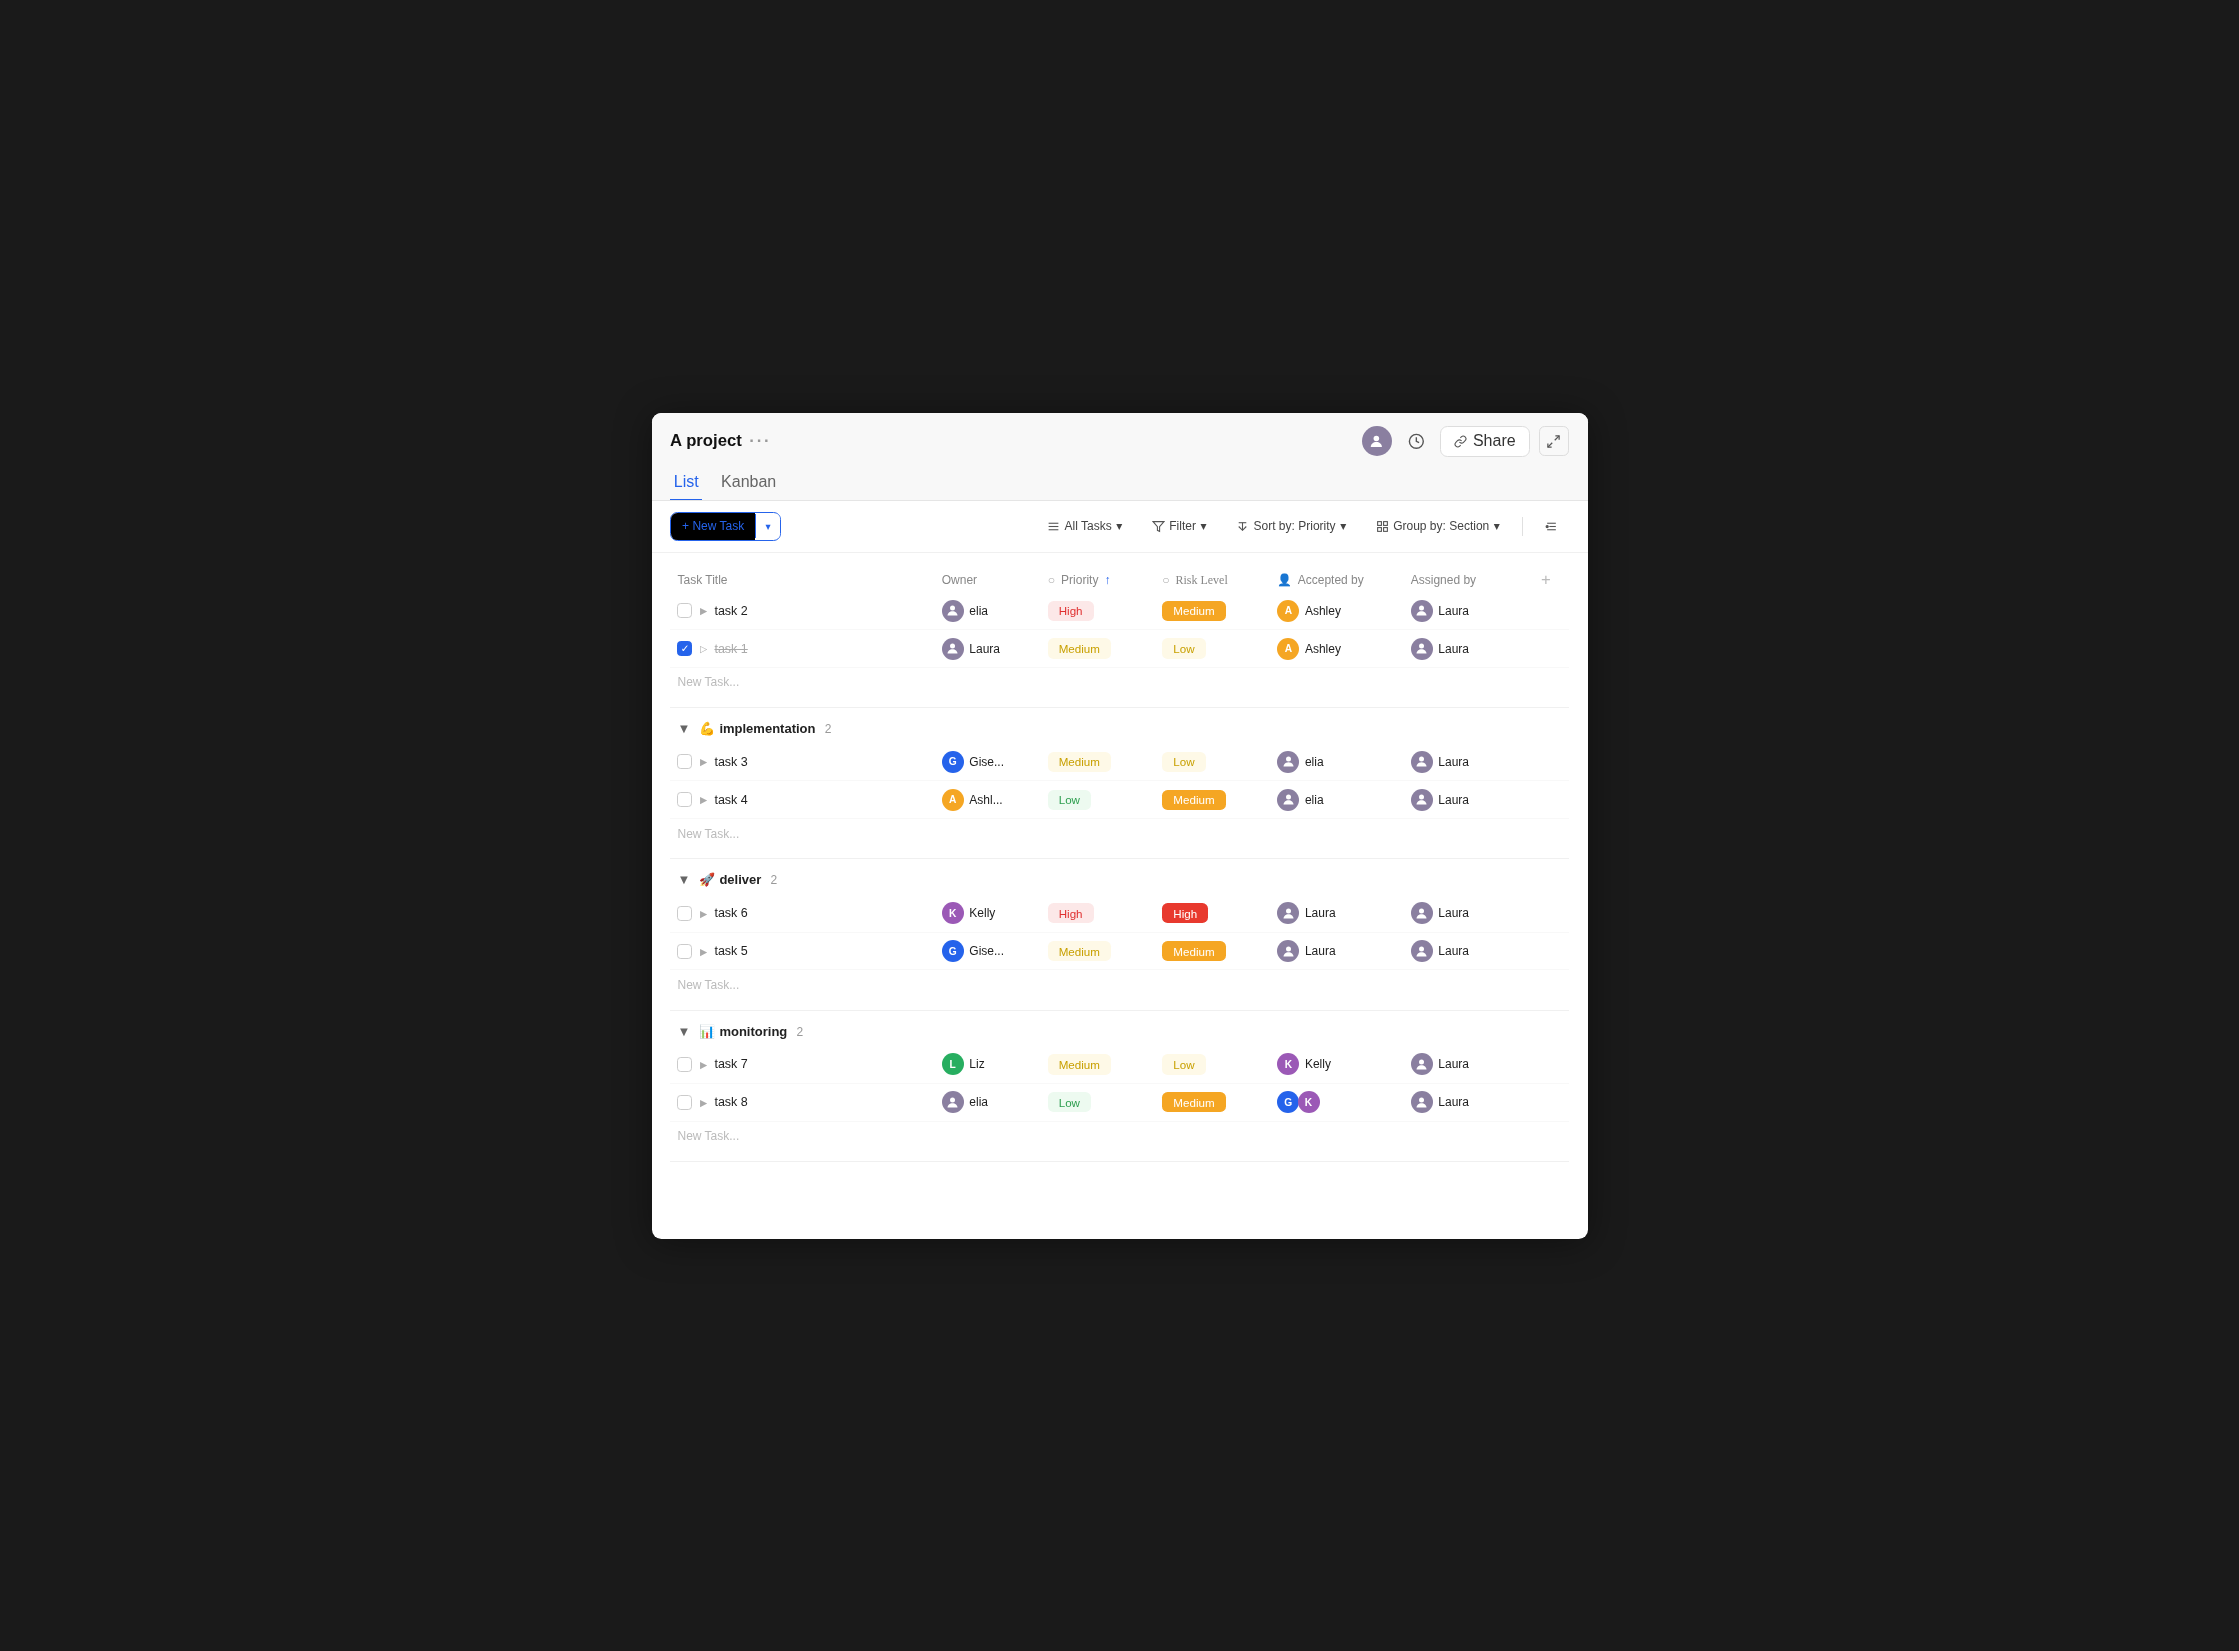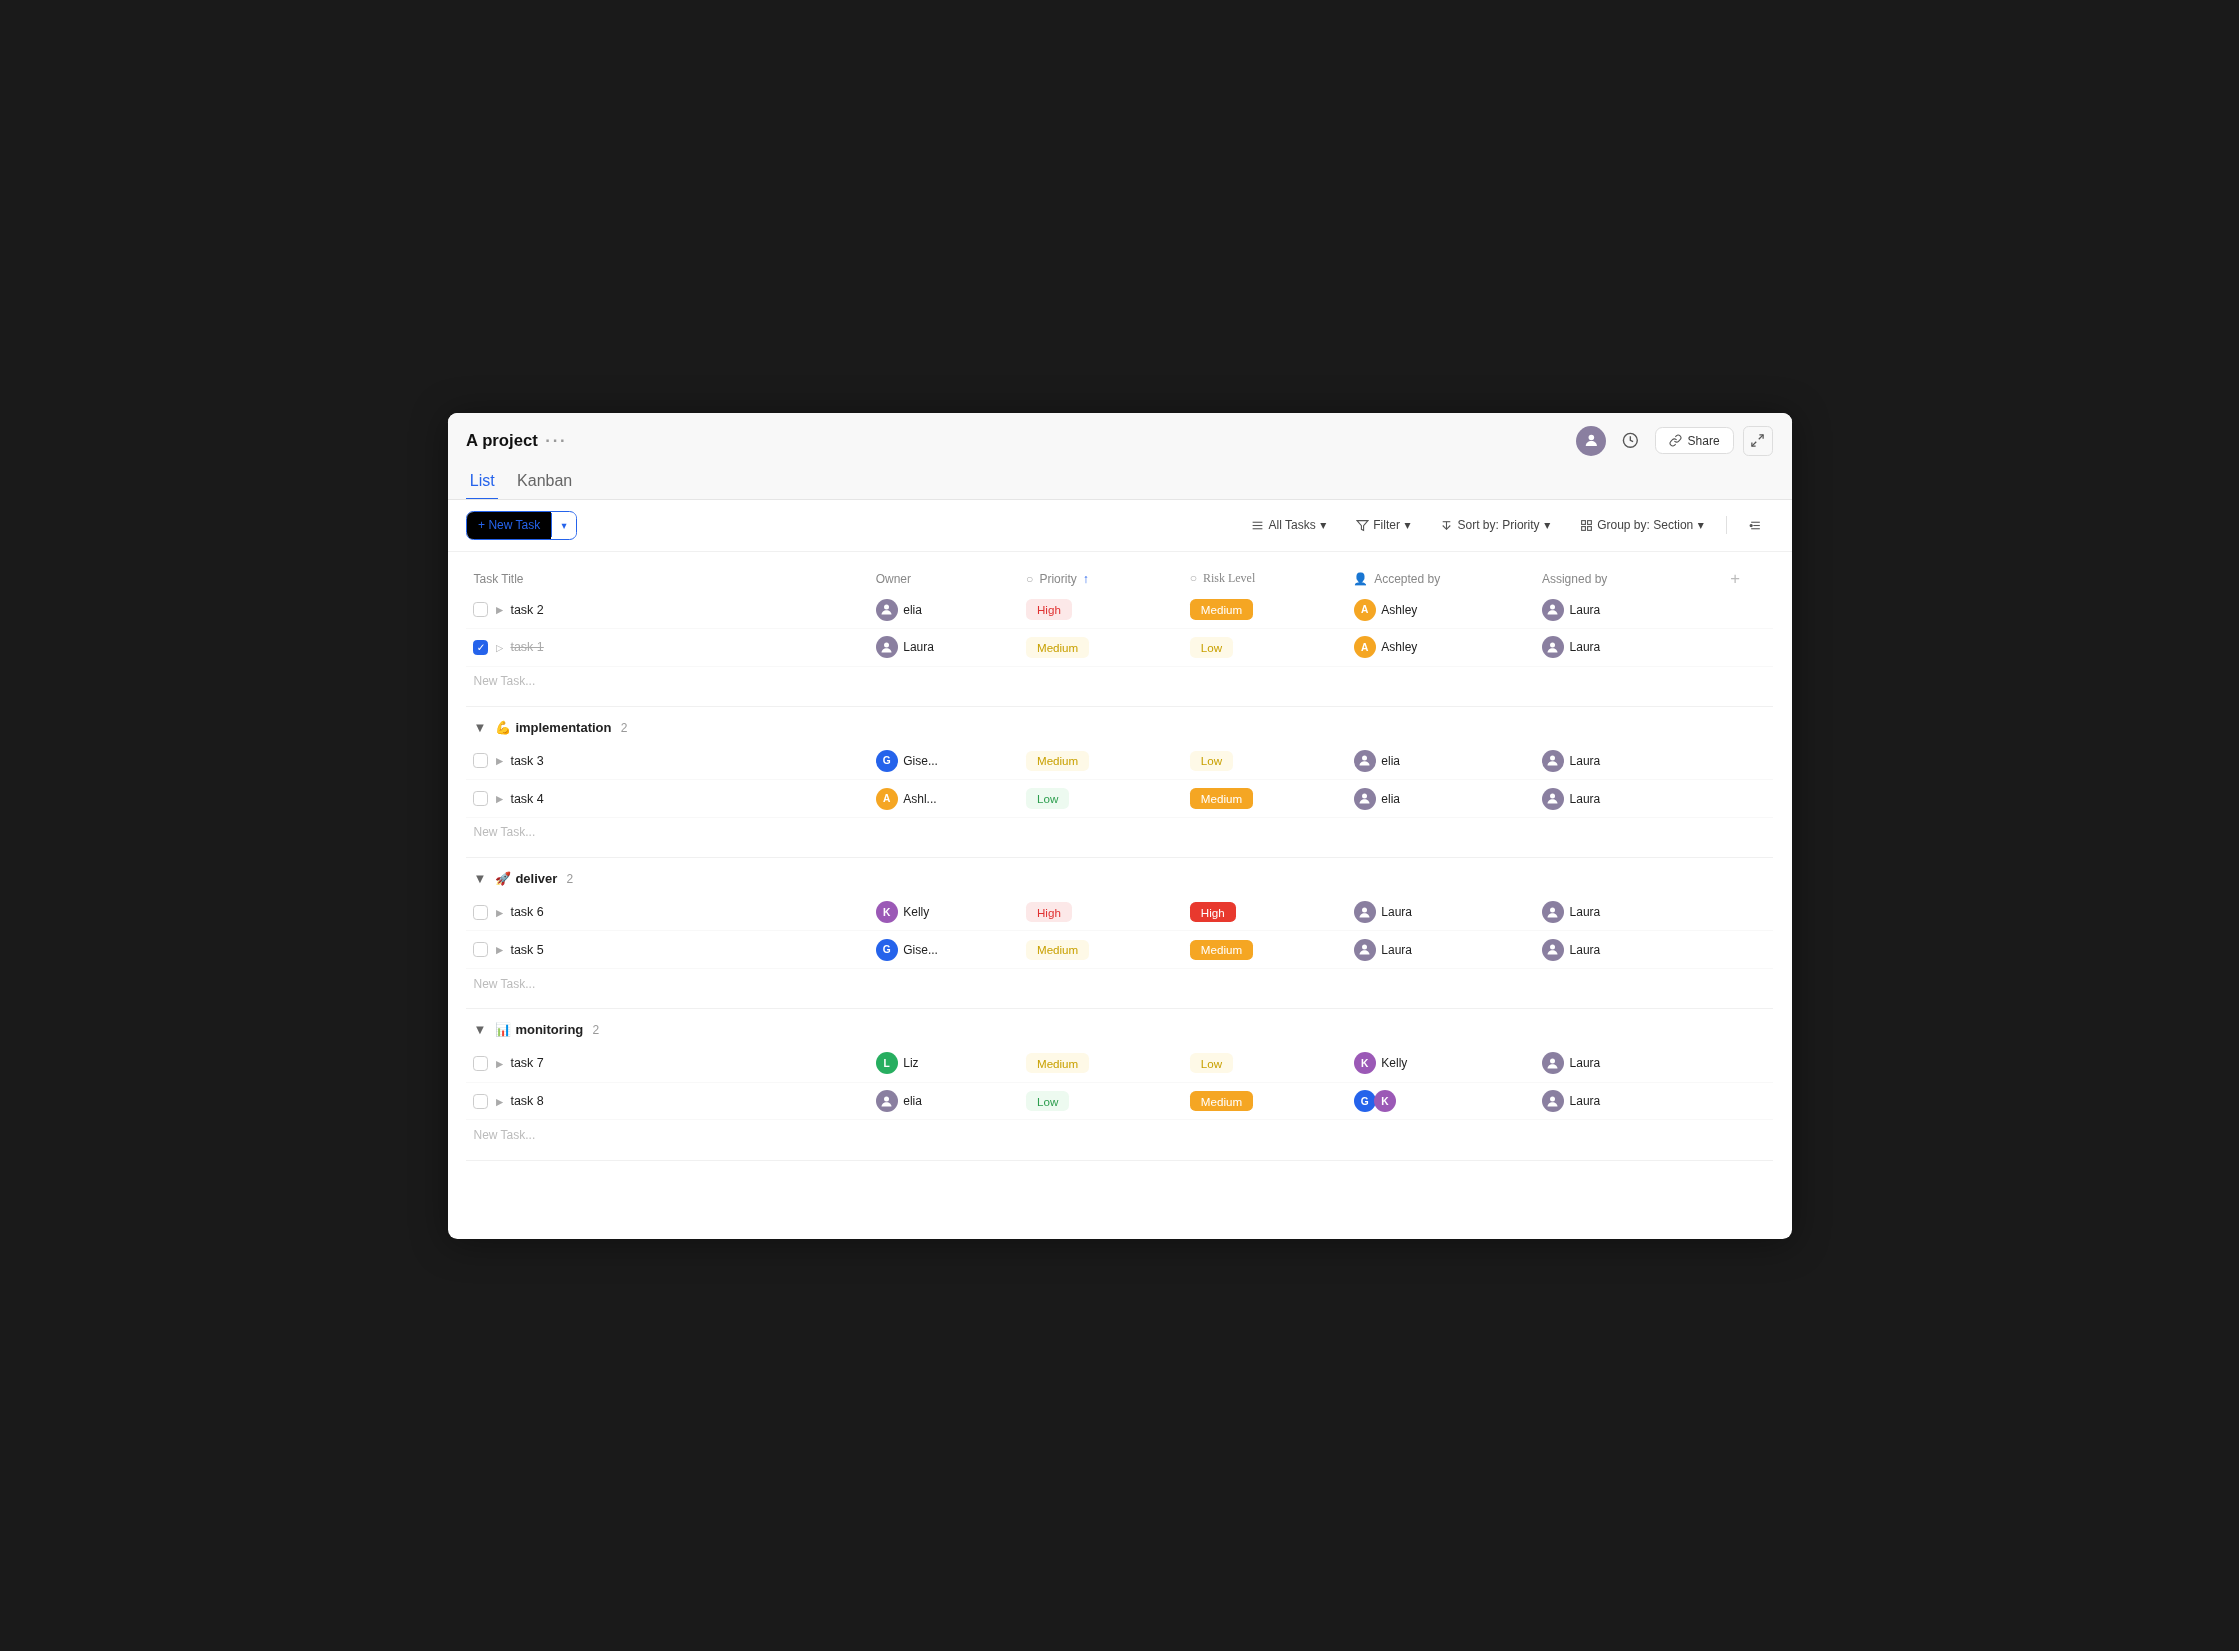--- a/index.html
+++ b/index.html
@@ -1,25 +1,25 @@
 <!DOCTYPE html>
 <html style="font-size:15px"><head>
   <meta charset="utf-8">
   <style>
     * { box-sizing: border-box; margin: 0; padding: 0; }
     body { font-family: -apple-system, BlinkMacSystemFont, 'Segoe UI', Helvetica, Arial, sans-serif; background: #1a1a1a; display: flex; justify-content: center; align-items: center; min-height: 100vh; }
-    .window { background: #fff; border-radius: 9.3px; width: 1344px; min-height: 826px; overflow: hidden; box-shadow: 0 3.7px 37px rgba(0,0,0,0.4); }
+    .window { background: #fff; border-radius: 9.3px; width: 936px; min-height: 826px; overflow: hidden; box-shadow: 0 3.7px 37px rgba(0,0,0,0.4); }
     .titlebar { background: #f8f8f8; padding: 13px 18.6px 0; border-bottom: 0.9px solid #e5e5e5; }
     .titlebar-top { display: flex; align-items: center; justify-content: space-between; margin-bottom: 9.3px; }
     .project-title { display: flex; align-items: center; gap: 7.4px; font-size: 16.7px; font-weight: 600; color: #111; }
     .project-menu { color: #999; font-size: 16.7px; cursor: pointer; letter-spacing: 1.9px; }
     .titlebar-actions { display: flex; align-items: center; gap: 9.3px; }
     .avatar-placeholder { width: 30px; height: 30px; border-radius: 50%; background: #8a7fa0; display: flex; align-items: center; justify-content: center; color: white; font-size: 12px; cursor: pointer; }
     .icon-btn { width: 30px; height: 30px; display: flex; align-items: center; justify-content: center; cursor: pointer; color: #555; font-size: 16.7px; border-radius: 5.6px; }
-    .share-btn { display: flex; align-items: center; gap: 5.6px; border: 0.9px solid #ddd; border-radius: 7.4px; padding: 5.6px 13px; font-size: 12px; font-weight: 500; cursor: pointer; color: #333; background: #fff; }
+    .share-btn { display: flex; align-items: center; gap: 5.6px; border: 0.9px solid #ddd; border-radius: 7.4px; padding: 5.6px 13px; font-size: 16px; font-weight: 500; cursor: pointer; color: #333; background: #fff; }
     .expand-btn { width: 30px; height: 30px; display: flex; align-items: center; justify-content: center; cursor: pointer; color: #555; border-radius: 5.6px; border: 0.9px solid #ddd; }
     .tabs { display: flex; gap: 0; }
     .tab { padding: 7.4px 3.7px; font-size: 16px; cursor: pointer; color: #666; border-bottom: 1.9px solid transparent; margin-right: 15px; }
     .tab.active { color: #2563eb; border-bottom: 1.9px solid #2563eb; font-weight: 500; }
     .toolbar { padding: 11px 18.6px; display: flex; align-items: center; justify-content: space-between; border-bottom: 0.9px solid #f0f0f0; }
     .toolbar-left { display: flex; align-items: center; gap: 7.4px; }
     .new-task-btn { display: flex; align-items: center; border: 1.4px solid #2563eb; border-radius: 7.4px; overflow: hidden; }
     .new-task-main { padding: 6.5px 11px; font-size: 12px; font-weight: 500; color: #2563eb; cursor: pointer; display: flex; align-items: center; gap: 4.6px; background: #000000; }
     .new-task-arrow { padding: 6.5px 9.3px; font-size: 10.2px; color: #2563eb; cursor: pointer; border-left: 1.4px solid #2563eb; background: #fff; }
     .toolbar-right { display: flex; align-items: center; gap: 7.4px; }

